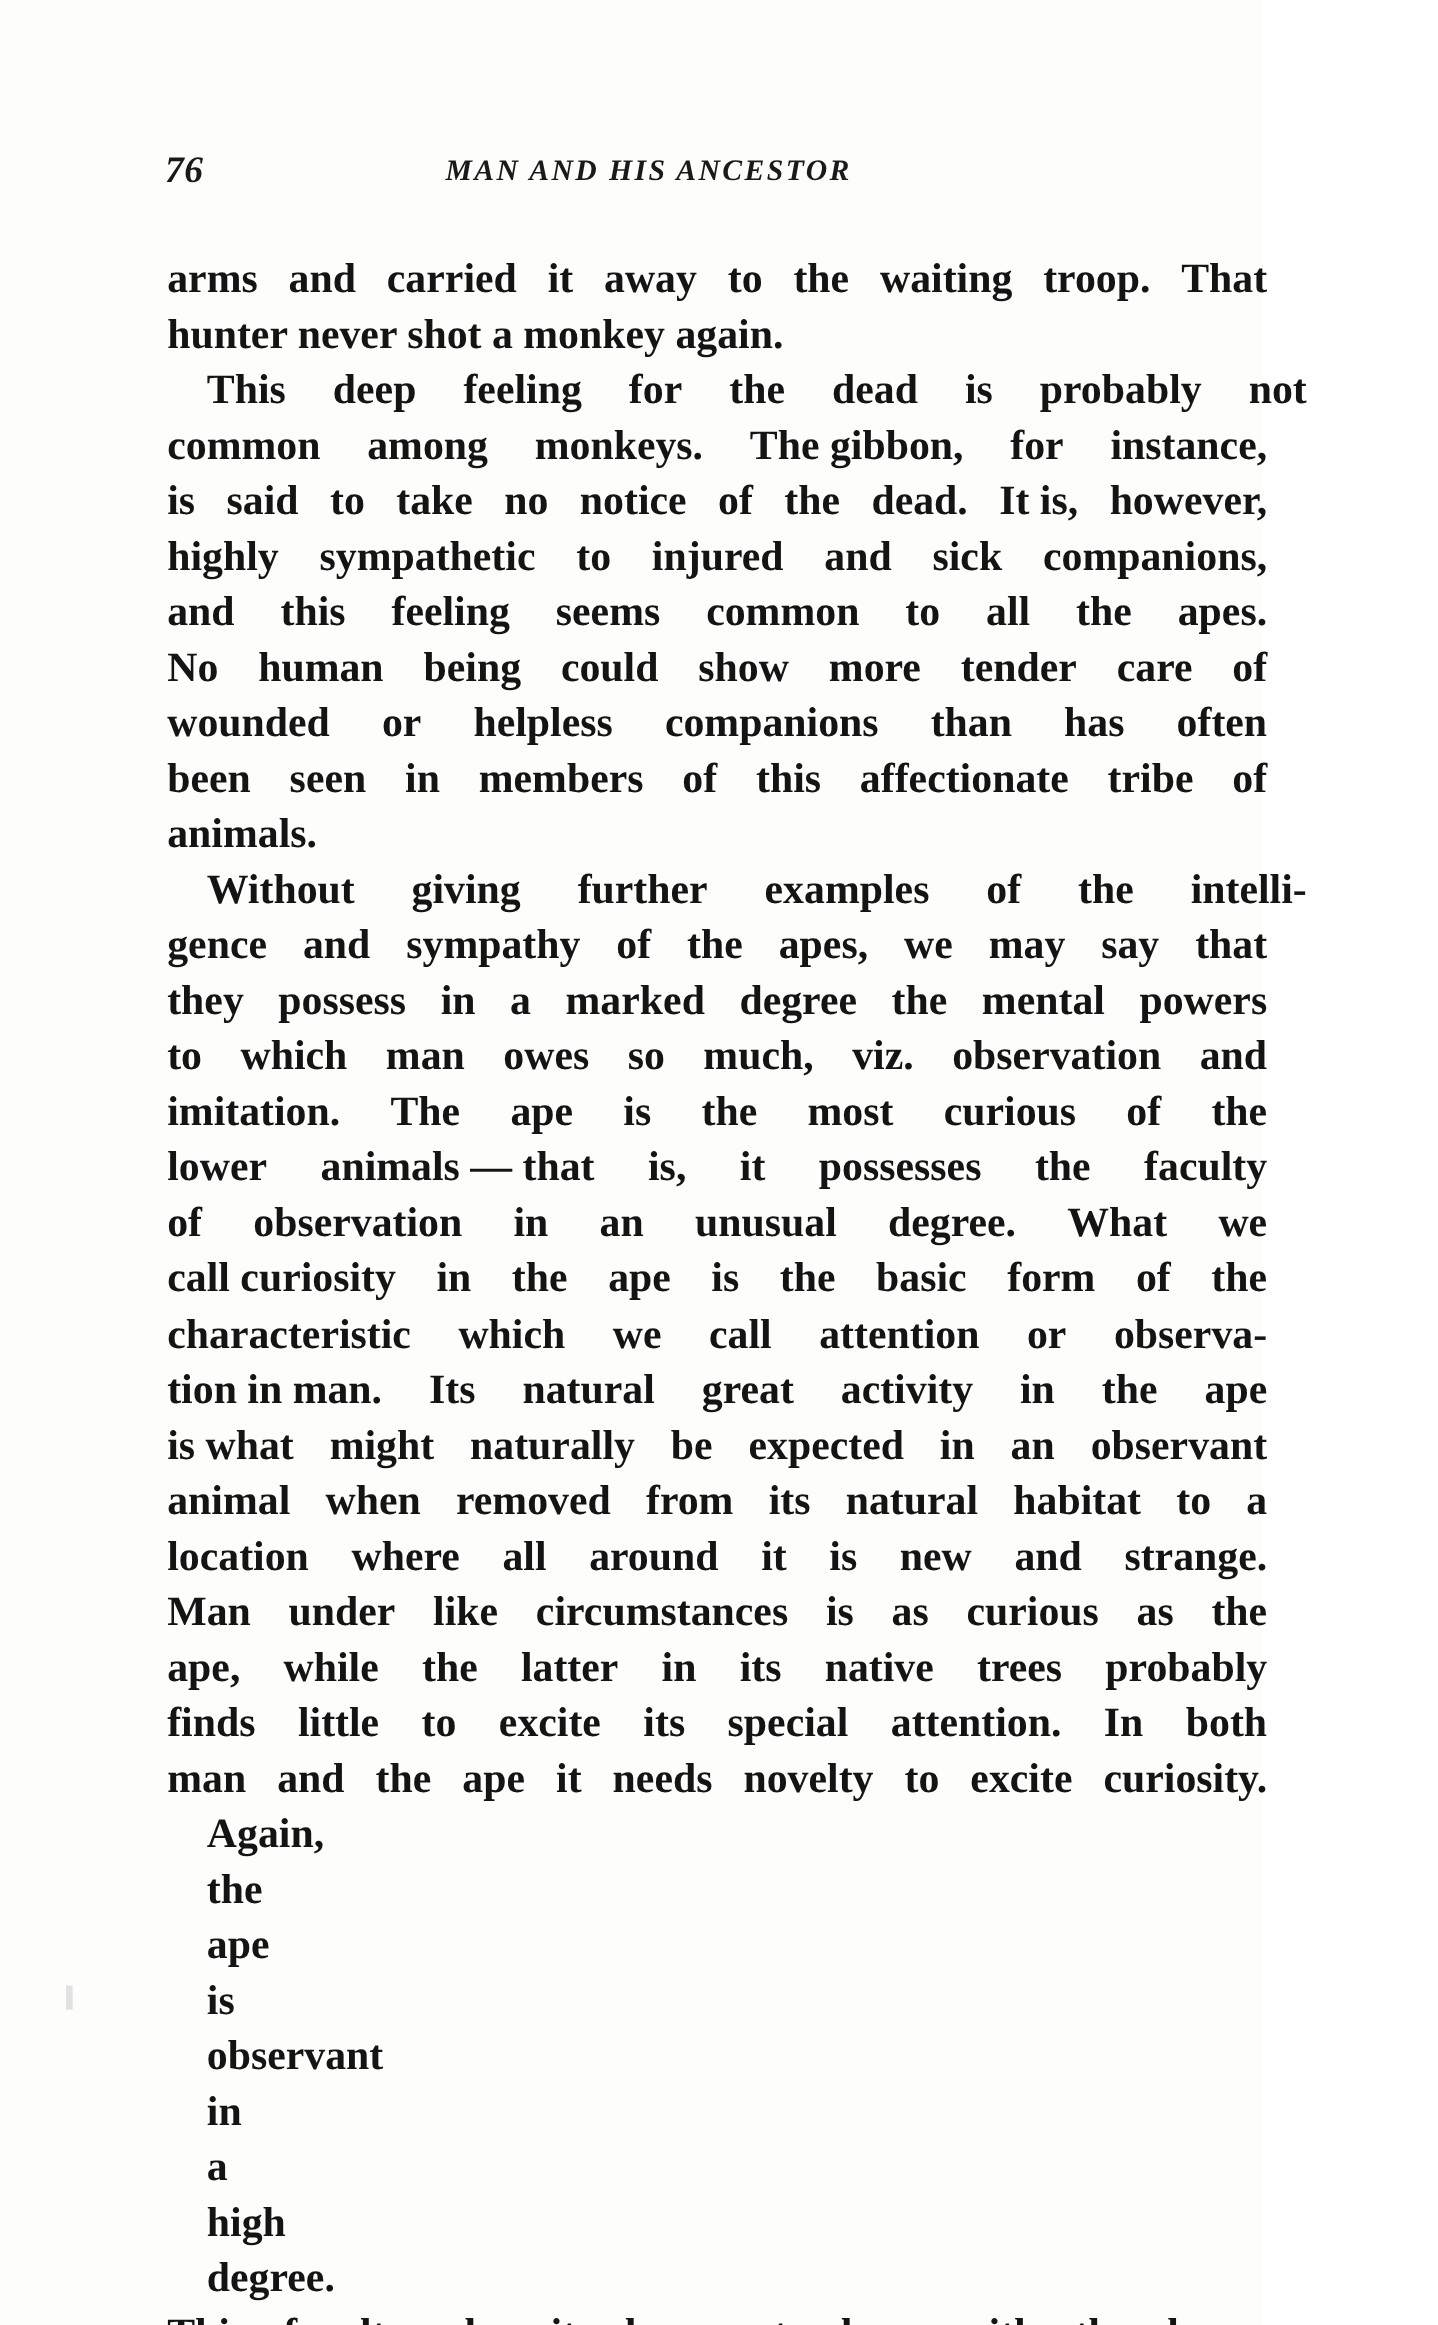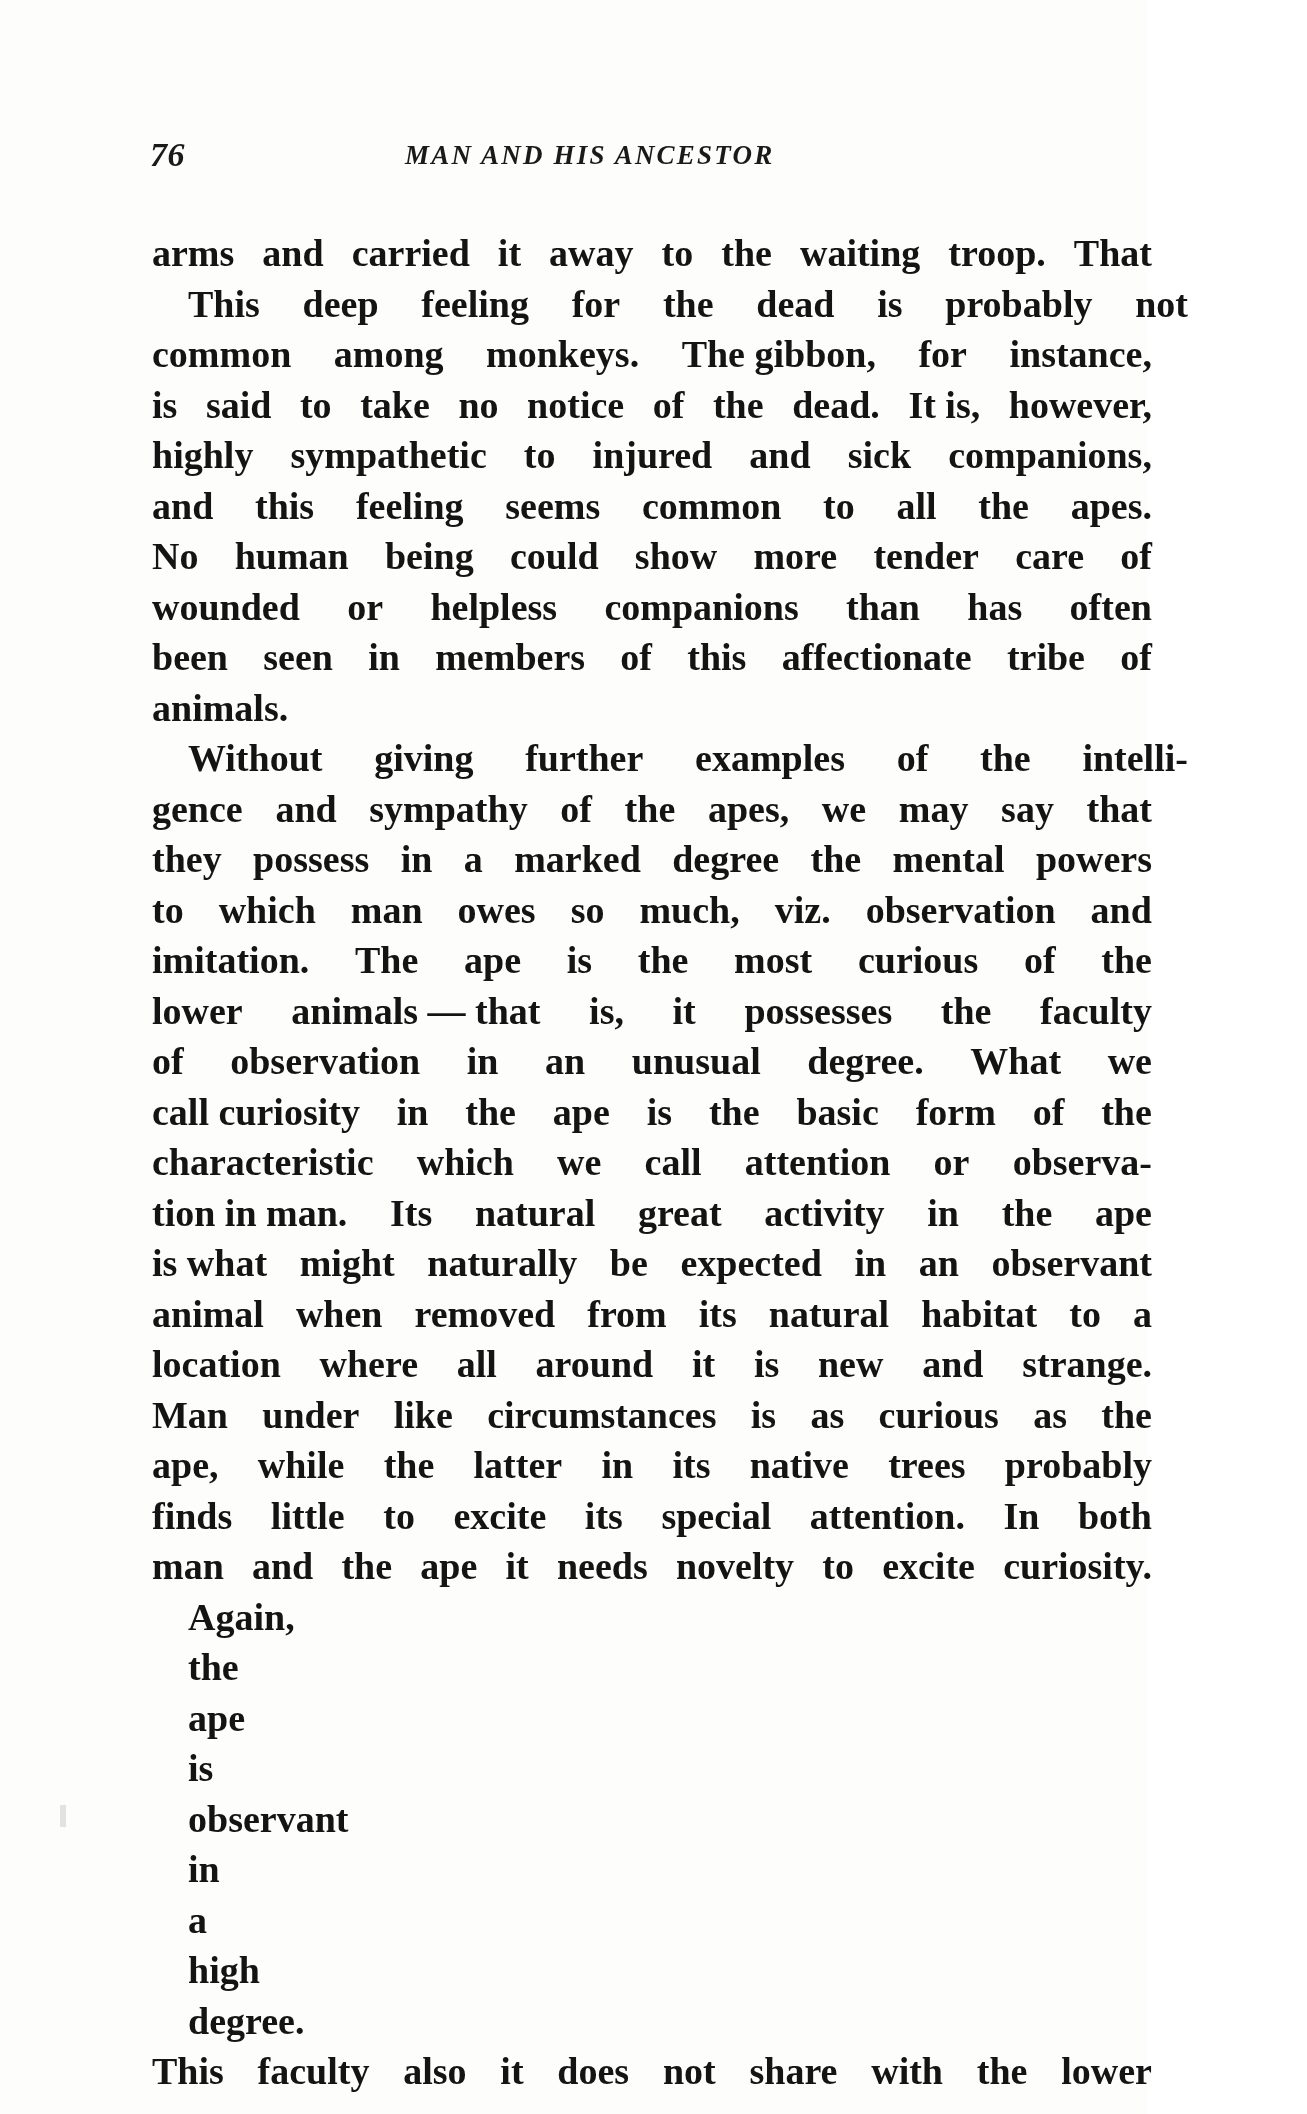--- a/index.html
+++ b/index.html
@@ -104,20 +104,21 @@
         <span class="w">and</span>
         <span class="w">carried</span>
         <span class="w">it</span>
         <span class="w">away</span>
         <span class="w">to</span>
         <span class="w">the</span>
         <span class="w">waiting</span>
         <span class="w">troop.</span>
         <span class="w">That</span>
       </div>
+      <div class="line plain">hunter never shot a monkey again.</div>
       <div class="line just indent" style="padding-left: 36px;">
         <span class="w">This</span>
         <span class="w">deep</span>
         <span class="w">feeling</span>
         <span class="w">for</span>
         <span class="w">the</span>
         <span class="w">dead</span>
         <span class="w">is</span>
         <span class="w">probably</span>
         <span class="w">not</span>

